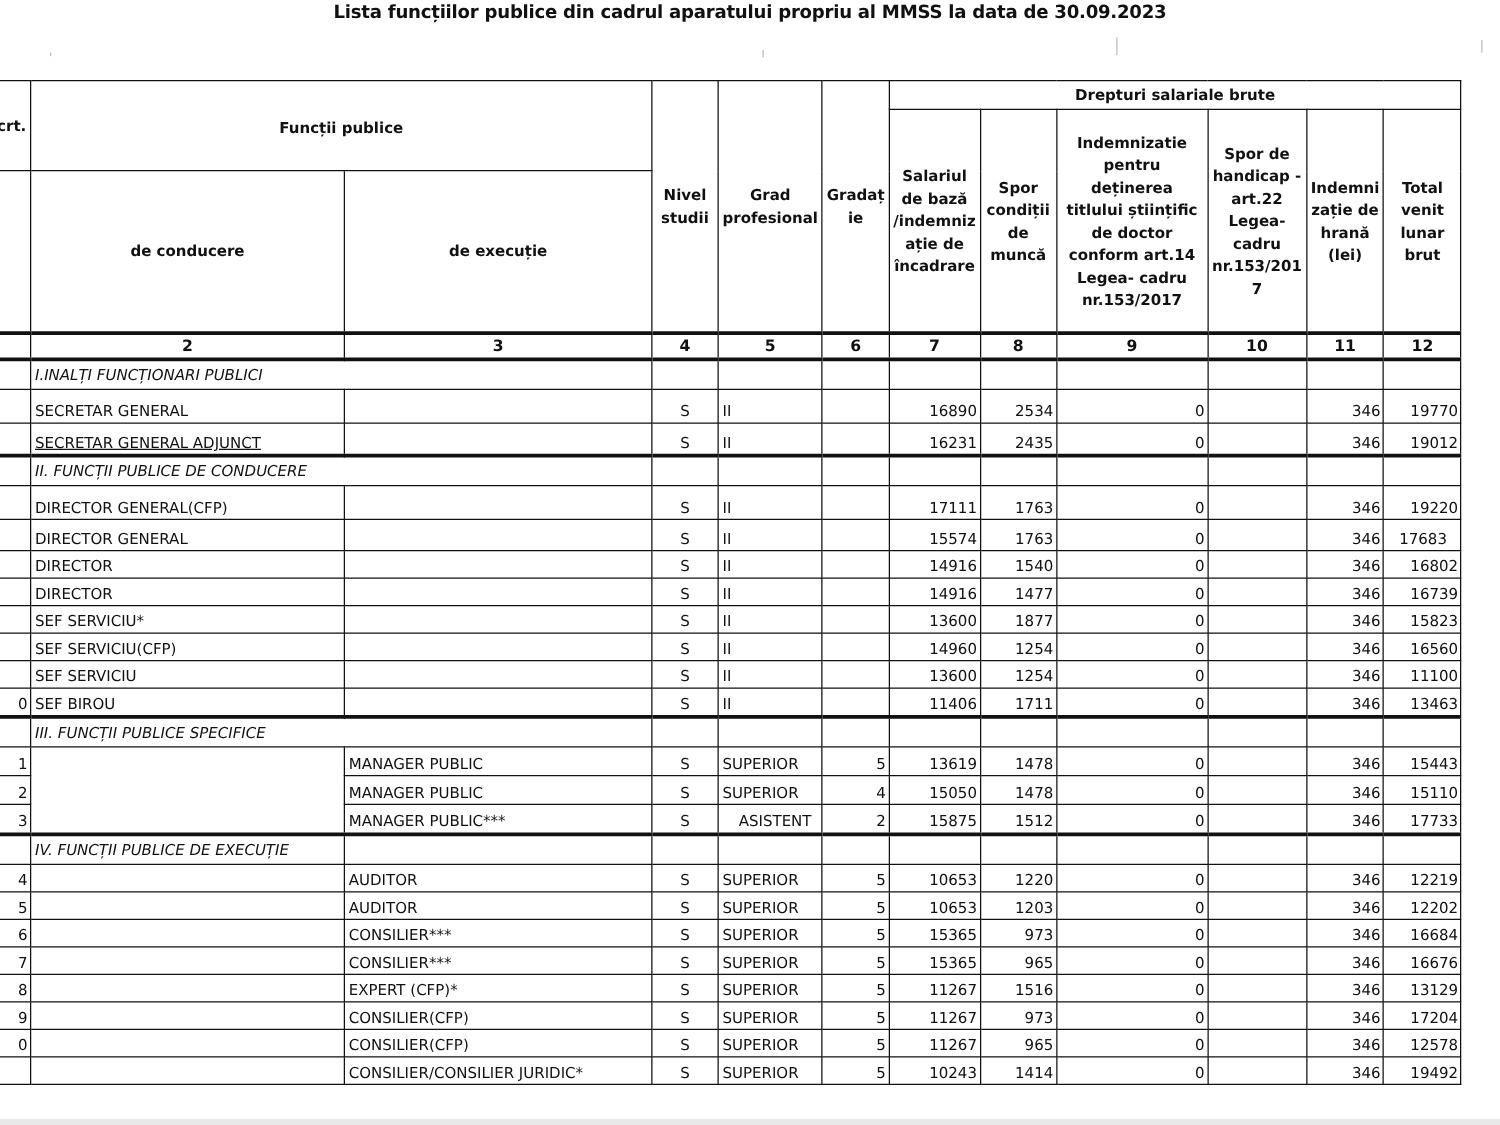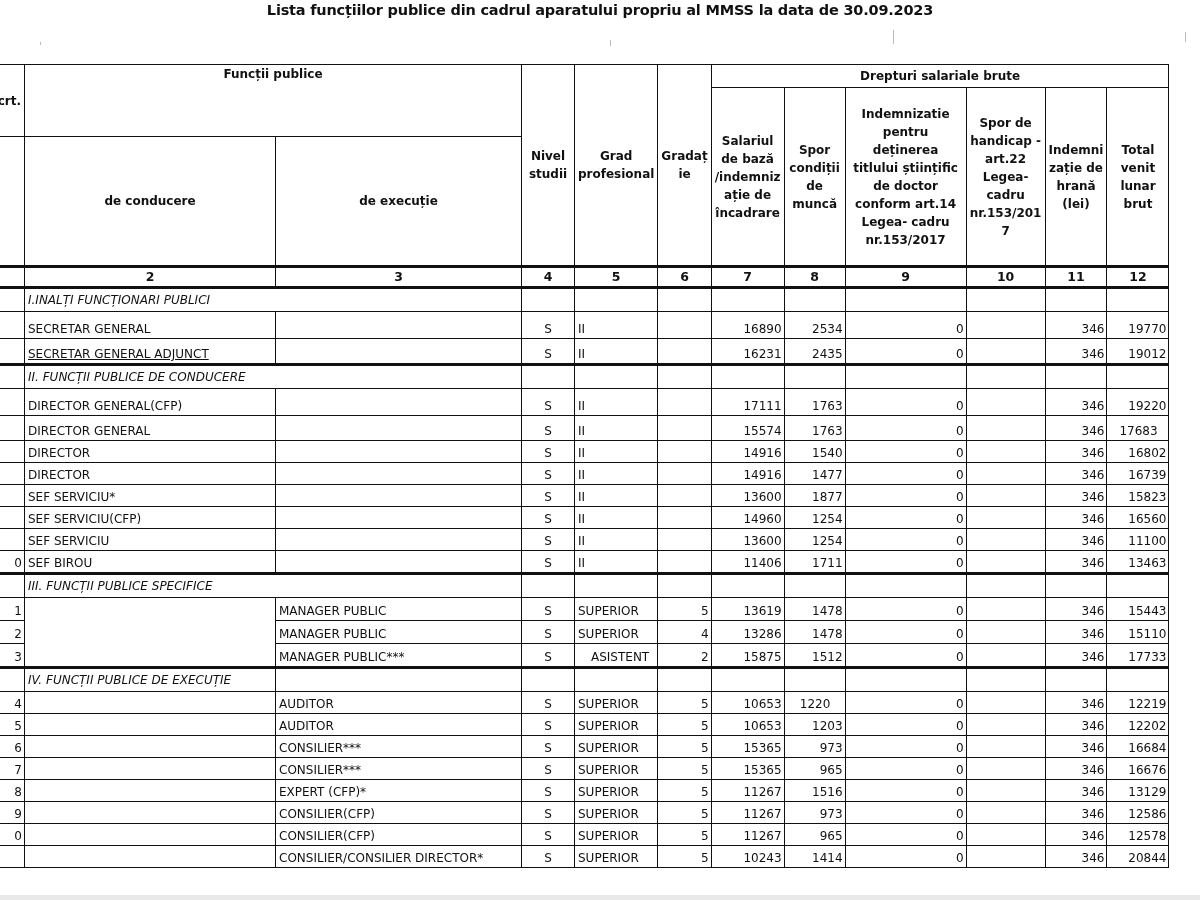--- a/index.html
+++ b/index.html
@@ -55,21 +55,21 @@
     <col style="width:70px">
     <col style="width:61px">
     <col style="width:121px">
     <col style="width:79px">
     <col style="width:61px">
     <col style="width:62px">
   </colgroup>
   <thead>
     <tr style="height:23px;">
       <th rowspan="2" style="text-align:right;"><span>crt.</span></th>
-      <th colspan="2" rowspan="2" style="vertical-align:top;">Funcții publice</th>
+      <th colspan="2" rowspan="2" style="vertical-align:top;padding-top:28px;">Funcții publice</th>
       <th rowspan="3">Nivel studii</th>
       <th rowspan="3">Grad profesional</th>
       <th rowspan="3">Gradaț ie</th>
       <th colspan="6">Drepturi salariale brute</th>
     </tr>
     <tr style="height:49px;">
       <th rowspan="2" style="padding-top:0;">Salariul de bază /indemniz ație de încadrare</th>
       <th rowspan="2">Spor condiții de muncă</th>
       <th rowspan="2">Indemnizatie pentru deținerea titlului științific de doctor conform art.14 Legea- cadru nr.153/2017</th>
       <th rowspan="2">Spor de handicap - art.22 Legea- cadru nr.153/201 7</th>
@@ -289,21 +289,21 @@
         <td style="height: 22px; vertical-align: bottom; line-height: 17px;"></td>
         <td class="num" style="height: 22px; vertical-align: bottom; line-height: 17px;">346</td>
         <td class="num" style="height: 22px; vertical-align: bottom; line-height: 17px;">15443</td>
       </tr>
       <tr>
         <td class="num" style="height: 22px; vertical-align: bottom; line-height: 17px;">2</td>
         <td style="height: 22px; vertical-align: bottom; line-height: 17px;">MANAGER PUBLIC</td>
         <td class="ctr" style="height: 22px; vertical-align: bottom; line-height: 17px;">S</td>
         <td style="height: 22px; vertical-align: bottom; line-height: 17px;">SUPERIOR</td>
         <td class="num" style="height: 22px; vertical-align: bottom; line-height: 17px;">4</td>
-        <td class="num" style="height: 22px; vertical-align: bottom; line-height: 17px;">13286</td>
+        <td class="num" style="height: 22px; vertical-align: bottom; line-height: 17px;">15050</td>
         <td class="num" style="height: 22px; vertical-align: bottom; line-height: 17px;">1478</td>
         <td class="num" style="height: 22px; vertical-align: bottom; line-height: 17px;">0</td>
         <td style="height: 22px; vertical-align: bottom; line-height: 17px;"></td>
         <td class="num" style="height: 22px; vertical-align: bottom; line-height: 17px;">346</td>
         <td class="num" style="height: 22px; vertical-align: bottom; line-height: 17px;">15110</td>
       </tr>
       <tr>
         <td class="num" style="height: 22px; vertical-align: bottom; line-height: 17px;">3</td>
         <td style="height: 22px; vertical-align: bottom; line-height: 17px;">MANAGER PUBLIC***</td>
         <td class="ctr" style="height: 22px; vertical-align: bottom; line-height: 17px;">S</td>
@@ -331,21 +331,21 @@
         <td class="thick-t"></td>
       </tr>
       <tr>
         <td class="num" style="height: 21px; vertical-align: bottom; line-height: 17px;">4</td>
         <td style="height: 21px; vertical-align: bottom; line-height: 17px;"></td>
         <td style="height: 21px; vertical-align: bottom; line-height: 17px;">AUDITOR</td>
         <td class="ctr" style="height: 21px; vertical-align: bottom; line-height: 17px;">S</td>
         <td style="height: 21px; vertical-align: bottom; line-height: 17px;">SUPERIOR</td>
         <td class="num" style="height: 21px; vertical-align: bottom; line-height: 17px;">5</td>
         <td class="num" style="height: 21px; vertical-align: bottom; line-height: 17px;">10653</td>
-        <td class="num" style="height: 21px; vertical-align: bottom; line-height: 17px; text-align: center;">1220</td>
+        <td class="num" style="height: 21px; vertical-align: bottom; line-height: 17px;">1220</td>
         <td class="num" style="height: 21px; vertical-align: bottom; line-height: 17px;">0</td>
         <td style="height: 21px; vertical-align: bottom; line-height: 17px;"></td>
         <td class="num" style="height: 21px; vertical-align: bottom; line-height: 17px;">346</td>
         <td class="num" style="height: 21px; vertical-align: bottom; line-height: 17px;">12219</td>
       </tr>
       <tr>
         <td class="num" style="height: 21px; vertical-align: bottom; line-height: 17px;">5</td>
         <td style="height: 21px; vertical-align: bottom; line-height: 17px;"></td>
         <td style="height: 21px; vertical-align: bottom; line-height: 17px;">AUDITOR</td>
         <td class="ctr" style="height: 21px; vertical-align: bottom; line-height: 17px;">S</td>
@@ -405,46 +405,46 @@
         <td style="height: 21px; vertical-align: bottom; line-height: 17px;"></td>
         <td style="height: 21px; vertical-align: bottom; line-height: 17px;">CONSILIER(CFP)</td>
         <td class="ctr" style="height: 21px; vertical-align: bottom; line-height: 17px;">S</td>
         <td style="height: 21px; vertical-align: bottom; line-height: 17px;">SUPERIOR</td>
         <td class="num" style="height: 21px; vertical-align: bottom; line-height: 17px;">5</td>
         <td class="num" style="height: 21px; vertical-align: bottom; line-height: 17px;">11267</td>
         <td class="num" style="height: 21px; vertical-align: bottom; line-height: 17px;">973</td>
         <td class="num" style="height: 21px; vertical-align: bottom; line-height: 17px;">0</td>
         <td style="height: 21px; vertical-align: bottom; line-height: 17px;"></td>
         <td class="num" style="height: 21px; vertical-align: bottom; line-height: 17px;">346</td>
-        <td class="num" style="height: 21px; vertical-align: bottom; line-height: 17px;">12586</td>
+        <td class="num" style="height: 21px; vertical-align: bottom; line-height: 17px;">17204</td>
       </tr>
       <tr>
         <td class="num" style="height: 21px; vertical-align: bottom; line-height: 17px;">0</td>
         <td style="height: 21px; vertical-align: bottom; line-height: 17px;"></td>
         <td style="height: 21px; vertical-align: bottom; line-height: 17px;">CONSILIER(CFP)</td>
         <td class="ctr" style="height: 21px; vertical-align: bottom; line-height: 17px;">S</td>
         <td style="height: 21px; vertical-align: bottom; line-height: 17px;">SUPERIOR</td>
         <td class="num" style="height: 21px; vertical-align: bottom; line-height: 17px;">5</td>
         <td class="num" style="height: 21px; vertical-align: bottom; line-height: 17px;">11267</td>
         <td class="num" style="height: 21px; vertical-align: bottom; line-height: 17px;">965</td>
         <td class="num" style="height: 21px; vertical-align: bottom; line-height: 17px;">0</td>
         <td style="height: 21px; vertical-align: bottom; line-height: 17px;"></td>
         <td class="num" style="height: 21px; vertical-align: bottom; line-height: 17px;">346</td>
         <td class="num" style="height: 21px; vertical-align: bottom; line-height: 17px;">12578</td>
       </tr>
       <tr>
         <td class="num" style="height: 21px; vertical-align: bottom; line-height: 17px;"></td>
         <td style="height: 21px; vertical-align: bottom; line-height: 17px;"></td>
-        <td style="height: 21px; vertical-align: bottom; line-height: 17px;">CONSILIER/CONSILIER DIRECTOR*</td>
+        <td style="height: 21px; vertical-align: bottom; line-height: 17px;">CONSILIER/CONSILIER JURIDIC*</td>
         <td class="ctr" style="height: 21px; vertical-align: bottom; line-height: 17px;">S</td>
         <td style="height: 21px; vertical-align: bottom; line-height: 17px;">SUPERIOR</td>
         <td class="num" style="height: 21px; vertical-align: bottom; line-height: 17px;">5</td>
         <td class="num" style="height: 21px; vertical-align: bottom; line-height: 17px;">10243</td>
         <td class="num" style="height: 21px; vertical-align: bottom; line-height: 17px;">1414</td>
         <td class="num" style="height: 21px; vertical-align: bottom; line-height: 17px;">0</td>
         <td style="height: 21px; vertical-align: bottom; line-height: 17px;"></td>
         <td class="num" style="height: 21px; vertical-align: bottom; line-height: 17px;">346</td>
-        <td class="num" style="height: 21px; vertical-align: bottom; line-height: 17px;">20844</td>
+        <td class="num" style="height: 21px; vertical-align: bottom; line-height: 17px;">19492</td>
       </tr>
     </tbody>
 </table>
 
 <div class="bottom-bar"></div>
 
 </body></html>

